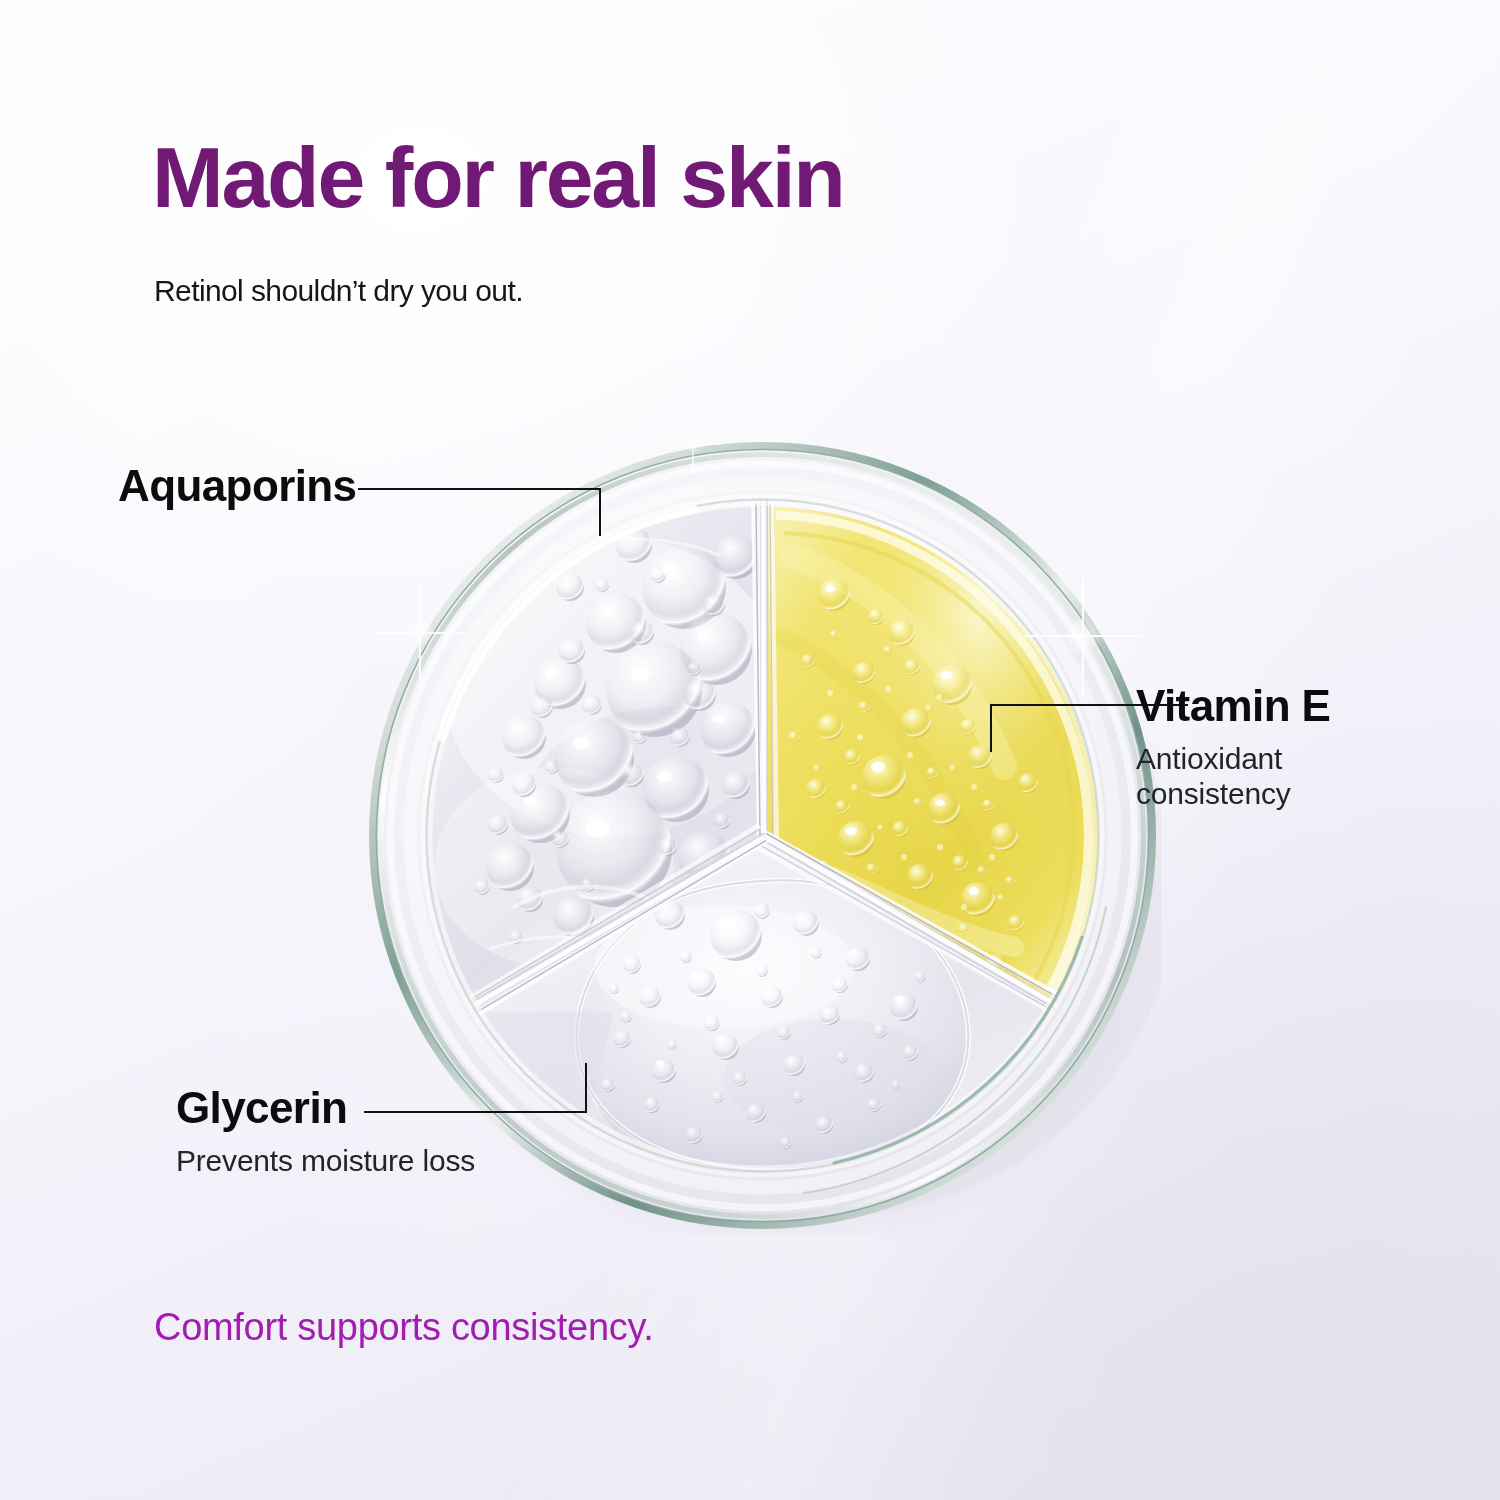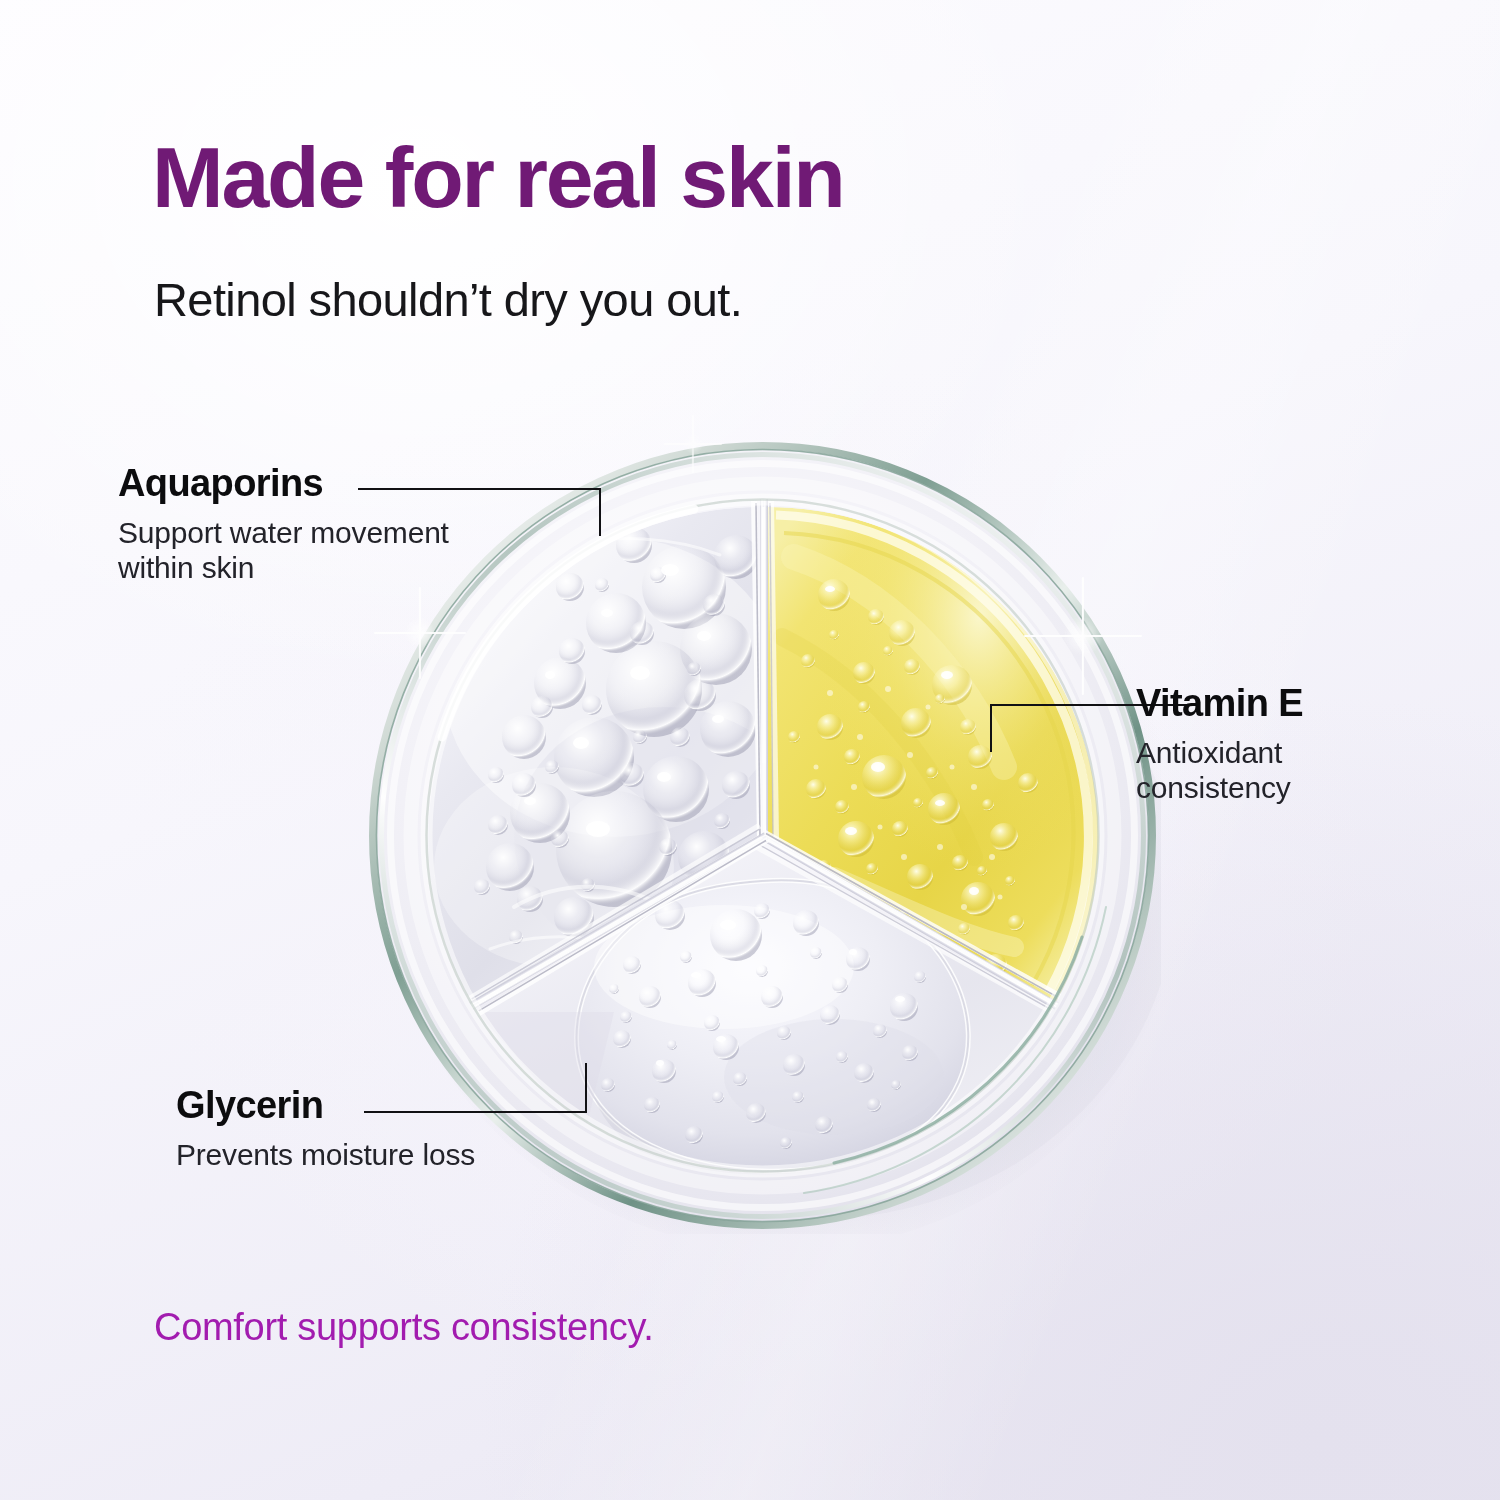--- a/index.html
+++ b/index.html
@@ -30,33 +30,33 @@
   }
 
   
   .headline {
     position:absolute; left:152px; top:134px;
     font-size:86px; font-weight:700; letter-spacing:-2.2px;
     color:#701a75; line-height:1.0; white-space:nowrap;
   }
   .subhead {
     position:absolute; left:154px; top:274px;
-    font-size:47px; font-weight:400; letter-spacing:-.6px;
+    font-size:30px; font-weight:400; letter-spacing:-.6px;
     color:#17171a; line-height:1.1; white-space:nowrap;
   }
   .footnote {
     position:absolute; left:154px; top:1306px;
     font-size:38px; font-weight:400; letter-spacing:-.3px;
     color:#a21caf; white-space:nowrap;
   }
 
   
   .callout { position:absolute; }
   .callout .ttl {
-    font-size:38px; font-weight:700; letter-spacing:-.6px;
+    font-size:44px; font-weight:700; letter-spacing:-.6px;
     color:#0c0c0e; line-height:1.0; white-space:nowrap;
   }
   .callout .desc {
     font-size:30px; font-weight:400; letter-spacing:-.2px;
     color:#23232a; line-height:1.17; margin-top:13px;
   }
   #callout-aquaporins { left:118px; top:464px; text-align:left; }
   #callout-aquaporins .desc { white-space:nowrap; }
   #callout-vitamin-e  { right:104px; top:684px; text-align:left; }
   #callout-vitamin-e .desc { width:260px; margin-left:auto; }
@@ -506,21 +506,20 @@
       <path d="M 358 489 L 600 489 L 600 536"></path>
 
       <path d="M 1188 705 L 991 705 L 991 752"></path>
 
       <path d="M 364 1112 L 586 1112 L 586 1063"></path>
     </g>
   </svg>
 
   <div class="callout" id="callout-aquaporins">
     <div class="ttl">Aquaporins</div>
-    <div class="desc"><span>Support water movement</span><br><span>within skin</span></div>
   </div>
 
   <div class="callout" id="callout-vitamin-e">
     <div class="ttl">Vitamin E</div>
     <div class="desc"><span>Antioxidant</span><br><span>consistency</span></div>
   </div>
 
   <div class="callout" id="callout-glycerin">
     <div class="ttl">Glycerin</div>
     <div class="desc">Prevents moisture loss</div>

